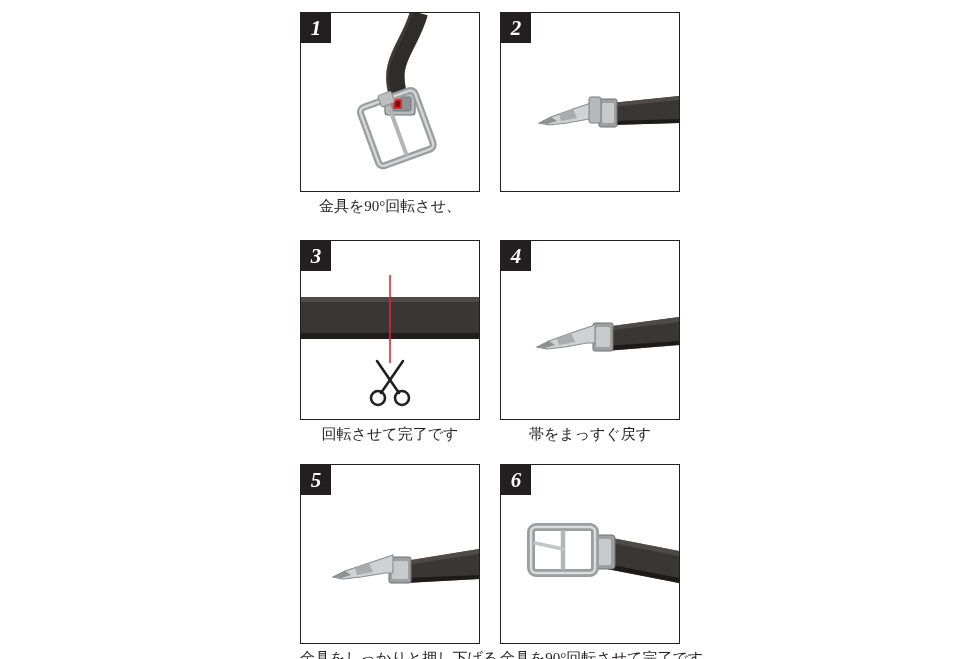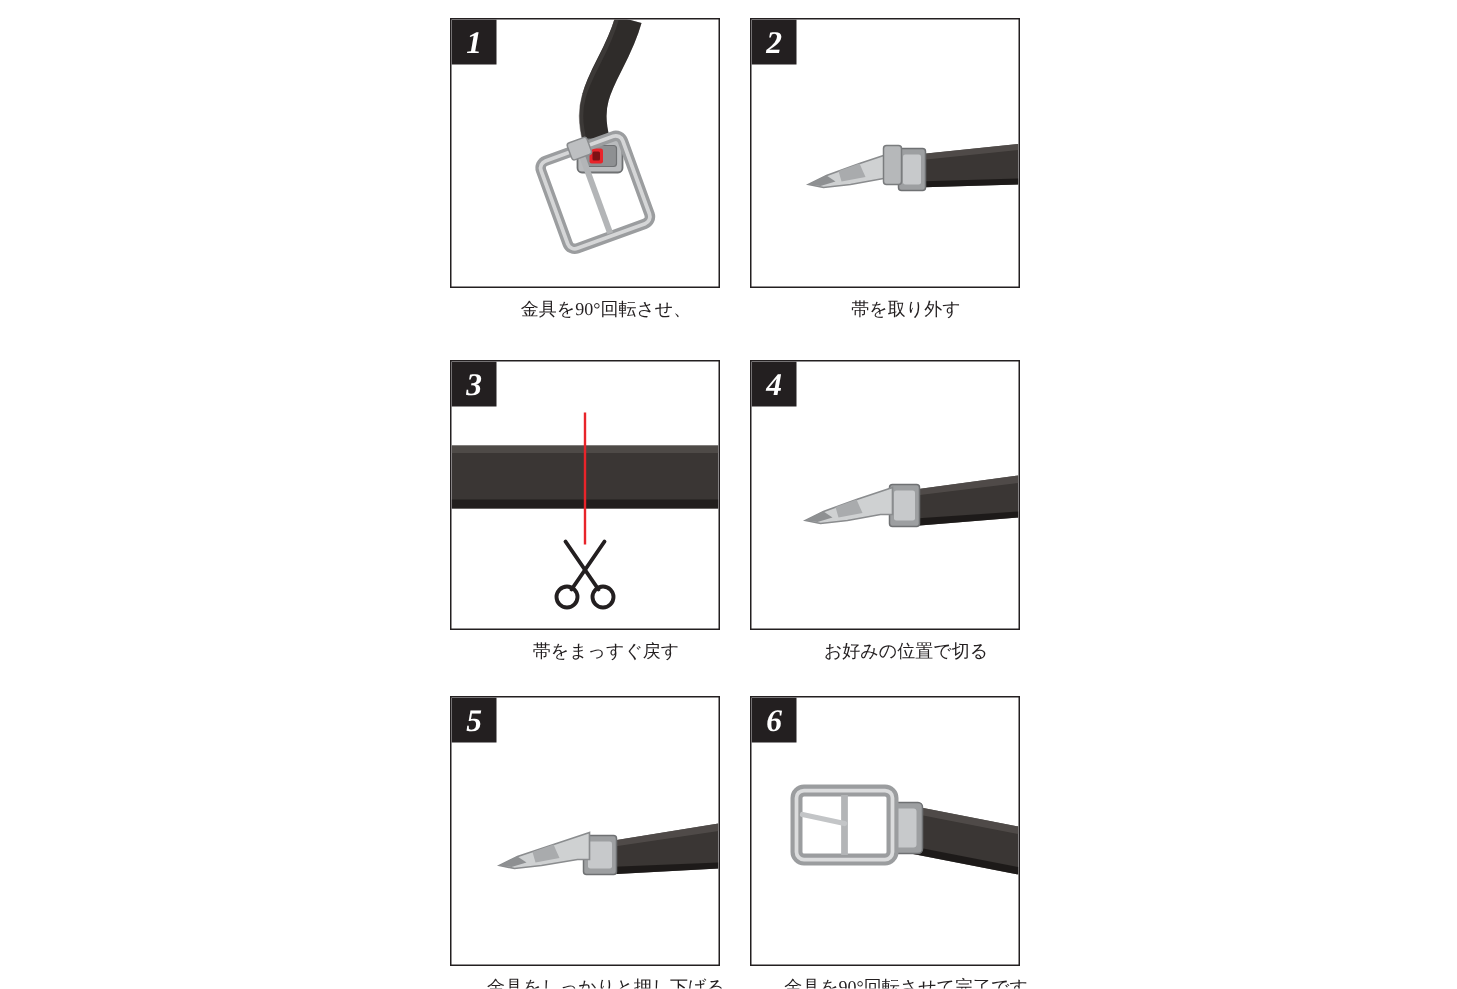--- a/index.html
+++ b/index.html
@@ -47,25 +47,24 @@
     font-weight: bold;
     font-size: 21px;
     line-height: 30px;
     text-align: center;
     z-index: 6;
   }
   .caption {
     width: 180px;
     margin-top: 7px;
     text-align: center;
-    font-size: 12px;
+    font-size: 15px;
     line-height: 15px;
     font-family: "Liberation Serif", serif;
     color: #231f20;
-    margin-left: 14px;
   }
   .caption .line { display: block; white-space: nowrap; }
   .art { position: absolute; left: 0; top: 0; width: 178px; height: 178px; }
 
   
   #step-1 { left: 300px; top: 12px; }
   #step-2 { left: 500px; top: 12px; }
   #step-3 { left: 300px; top: 240px; }
   #step-4 { left: 500px; top: 240px; }
   #step-5 { left: 300px; top: 464px; }
@@ -117,23 +116,20 @@
         <rect x="101" y="90" width="12" height="20" rx="1.5" fill="#c7c9cb"></rect>
 
         <g>
           <path d="M96 88 L72 96 L50 104 L38 110 L48 112 L66 110 L88 106 L96 106 Z" fill="#cfd1d2" stroke="#8a8c8e" stroke-width="1.1"></path>
           <path d="M72 96 L58 101 L60 108 L76 105 Z" fill="#a9abad"></path>
           <path d="M50 104 L38 110 L46 111 L56 108 Z" fill="#8e9092"></path>
           <rect x="88" y="84" width="12" height="26" rx="2" fill="#b6b8ba" stroke="#7a7c7e" stroke-width="1"></rect>
         </g>
       </svg>
     </div>
-    <div class="caption">
-      <span class="line">帯を取り外す</span>
-    </div>
   </div>
 
   <div class="step" id="step-3">
     <div class="panel">
       <div class="step-num">3</div>
       <svg class="art" viewBox="0 0 178 178">
 
         <rect x="0" y="56" width="178" height="42" fill="#3a3634"></rect>
         <rect x="0" y="56" width="178" height="5" fill="#56514e" opacity="0.75"></rect>
         <rect x="0" y="92" width="178" height="6" fill="#1b1918" opacity="0.8"></rect>
@@ -142,21 +138,21 @@
 
         <g transform="translate(89,146)" stroke="#231f20" fill="none" stroke-width="2.6">
           <line x1="-13" y1="-26" x2="9" y2="6" stroke-linecap="round"></line>
           <line x1="13" y1="-26" x2="-9" y2="6" stroke-linecap="round"></line>
           <circle cx="-12" cy="11" r="7"></circle>
           <circle cx="12" cy="11" r="7"></circle>
         </g>
       </svg>
     </div>
     <div class="caption">
-      <span class="line">帯をまっすぐ戻す</span>
+      <span class="line">回転させて完了です</span>
     </div>
   </div>
 
   <div class="step" id="step-4">
     <div class="panel">
       <div class="step-num">4</div>
       <svg class="art" viewBox="0 0 178 178">
         <path d="M104 86 L178 76 L178 104 L104 110 Z" fill="#3a3634"></path>
         <path d="M104 86 L178 76 L178 81 L104 90 Z" fill="#55504d" opacity="0.8"></path>
         <path d="M104 105 L178 100 L178 104 L104 110 Z" fill="#161413" opacity="0.8"></path>
@@ -165,21 +161,21 @@
         <rect x="95" y="86" width="14" height="20" rx="1.5" fill="#c7c9cb"></rect>
 
         <g>
           <path d="M94 84 L70 92 L48 100 L36 106 L46 108 L64 106 L86 102 L94 102 Z" fill="#cfd1d2" stroke="#8a8c8e" stroke-width="1.1"></path>
           <path d="M70 92 L56 97 L58 104 L74 101 Z" fill="#a9abad"></path>
           <path d="M48 100 L36 106 L44 107 L54 104 Z" fill="#8e9092"></path>
         </g>
       </svg>
     </div>
     <div class="caption">
-      <span class="line">お好みの位置で切る</span>
+      <span class="line">帯をまっすぐ戻す</span>
     </div>
   </div>
 
   <div class="step" id="step-5">
     <div class="panel">
       <div class="step-num">5</div>
       <svg class="art" viewBox="0 0 178 178">
         <path d="M104 96 L178 84 L178 114 L104 118 Z" fill="#3a3634"></path>
         <path d="M104 96 L178 84 L178 89 L104 100 Z" fill="#55504d" opacity="0.8"></path>
         <path d="M104 113 L178 110 L178 114 L104 118 Z" fill="#161413" opacity="0.8"></path>

